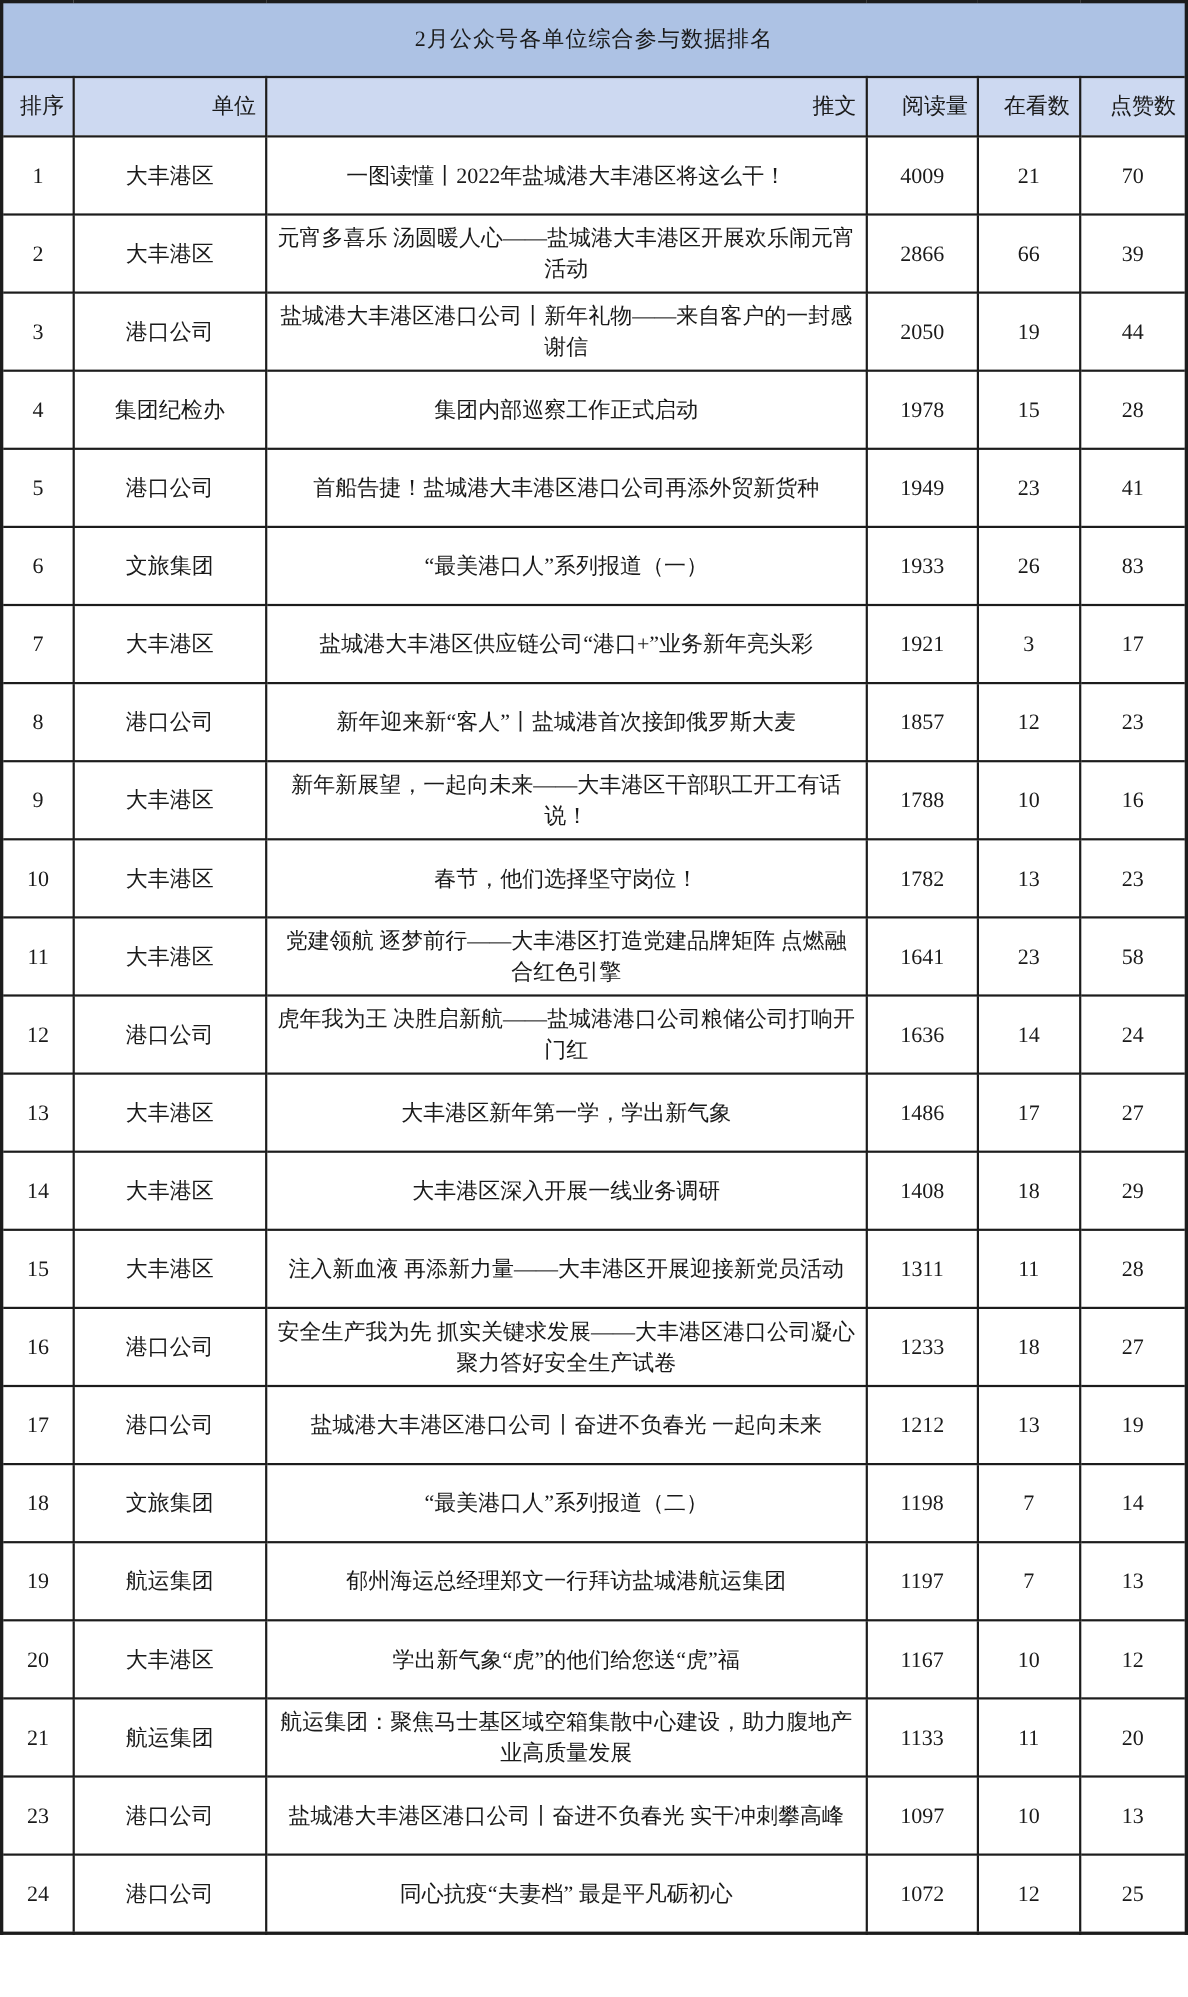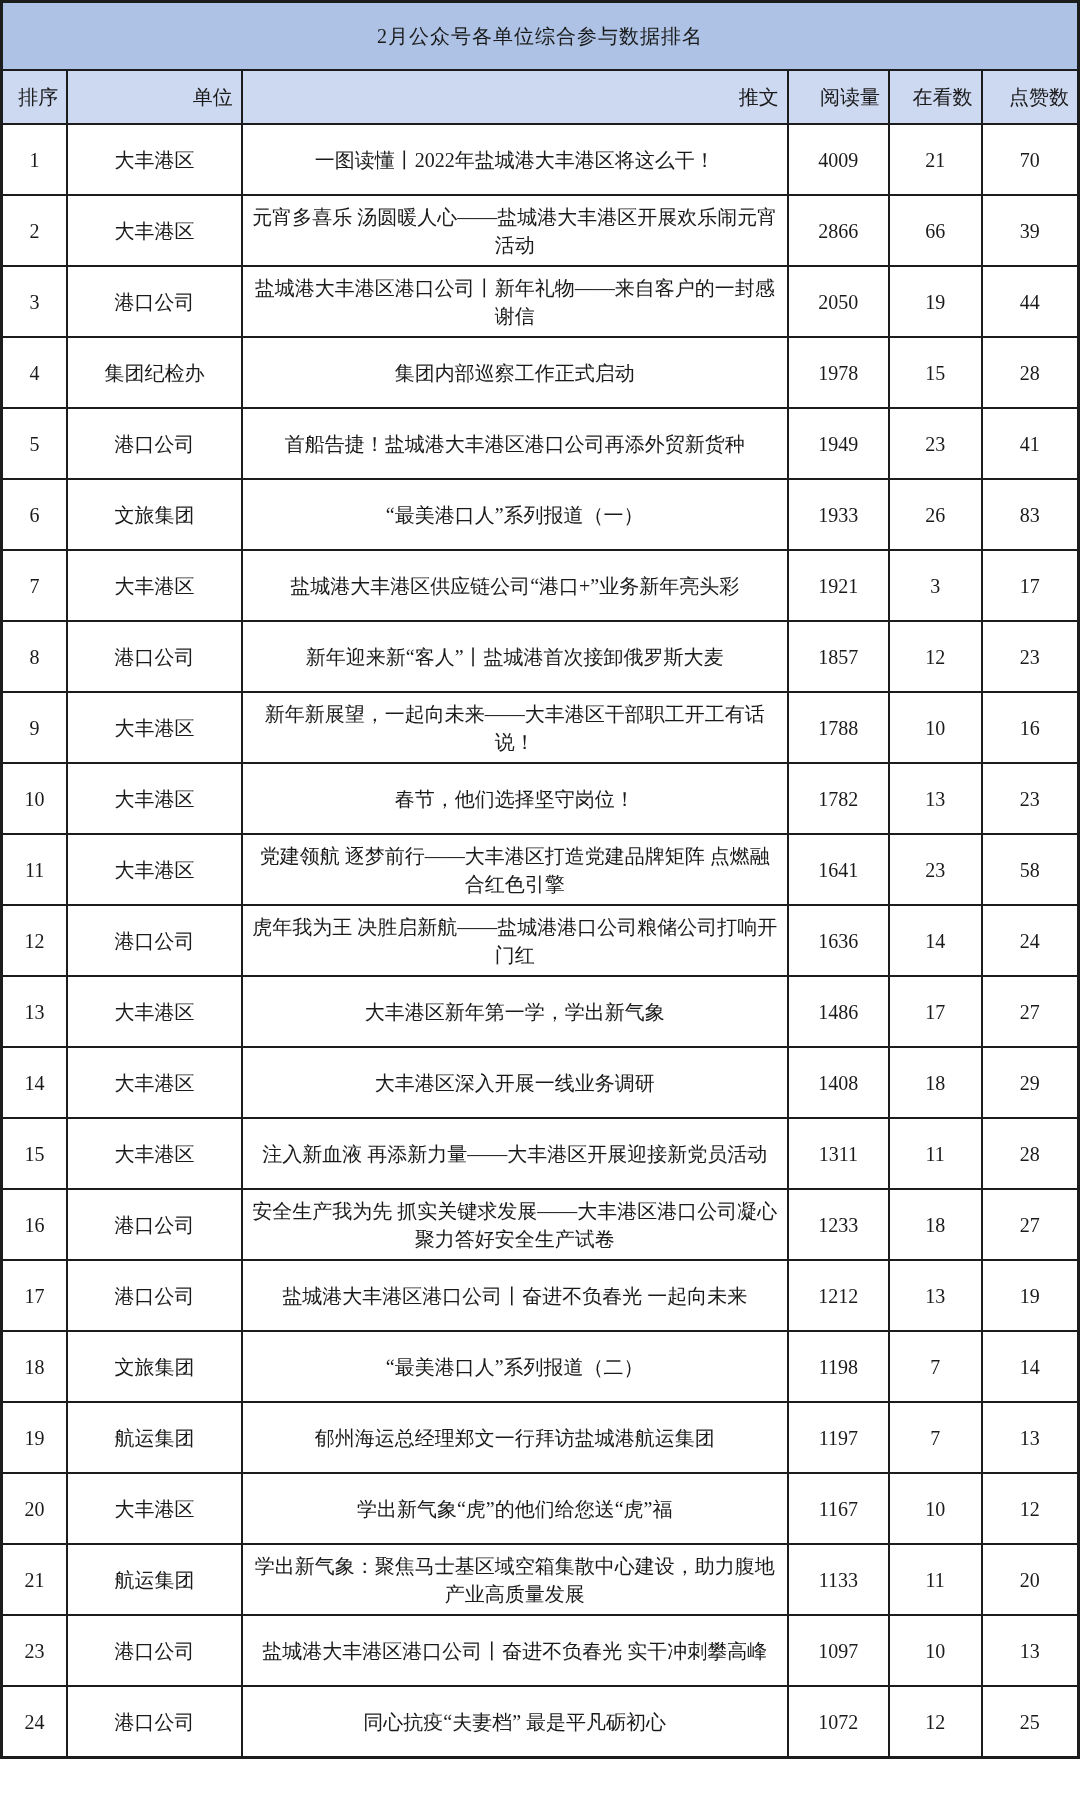--- a/index.html
+++ b/index.html
@@ -233,21 +233,21 @@
         <td class="col-rank">20</td>
         <td class="col-unit">大丰港区</td>
         <td class="col-article">学出新气象“虎”的他们给您送“虎”福</td>
         <td class="col-reads">1167</td>
         <td class="col-watching">10</td>
         <td class="col-likes">12</td>
       </tr>
       <tr>
         <td class="col-rank">21</td>
         <td class="col-unit">航运集团</td>
-        <td class="col-article">学出新气象：聚焦马士基区域空箱集散中心建设，助力腹地产业高质量发展</td>
+        <td class="col-article">航运集团：聚焦马士基区域空箱集散中心建设，助力腹地产业高质量发展</td>
         <td class="col-reads">1133</td>
         <td class="col-watching">11</td>
         <td class="col-likes">20</td>
       </tr>
       <tr>
         <td class="col-rank">23</td>
         <td class="col-unit">港口公司</td>
         <td class="col-article">盐城港大丰港区港口公司丨奋进不负春光 实干冲刺攀高峰</td>
         <td class="col-reads">1097</td>
         <td class="col-watching">10</td>

